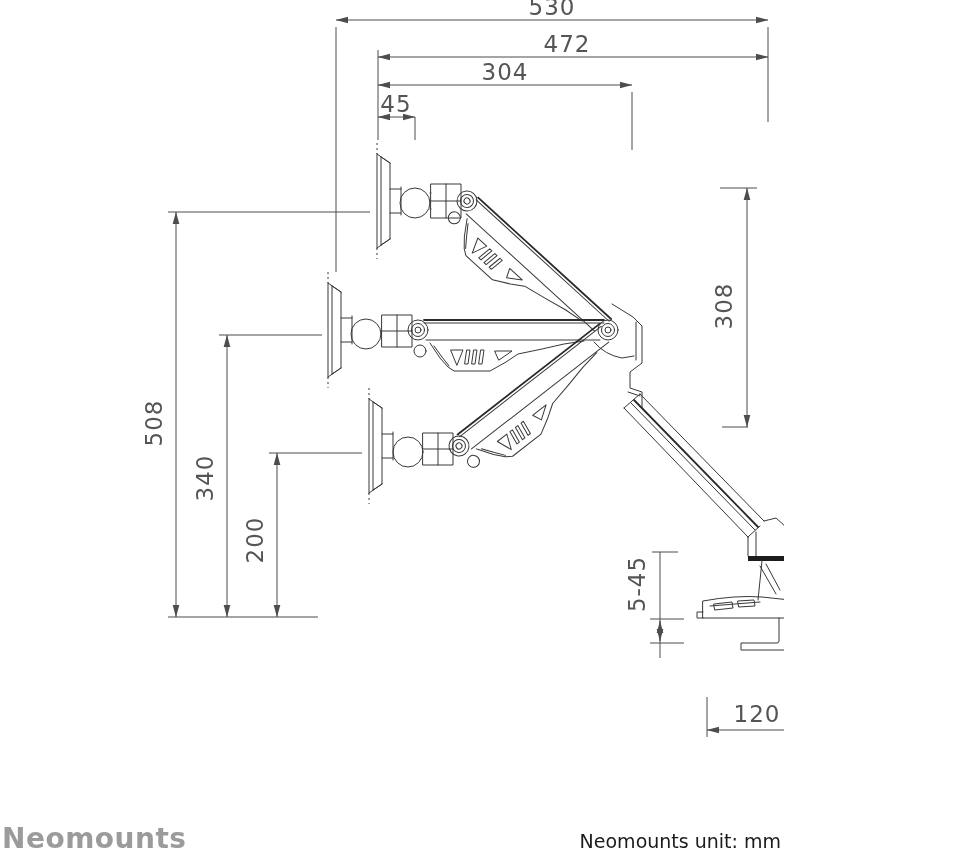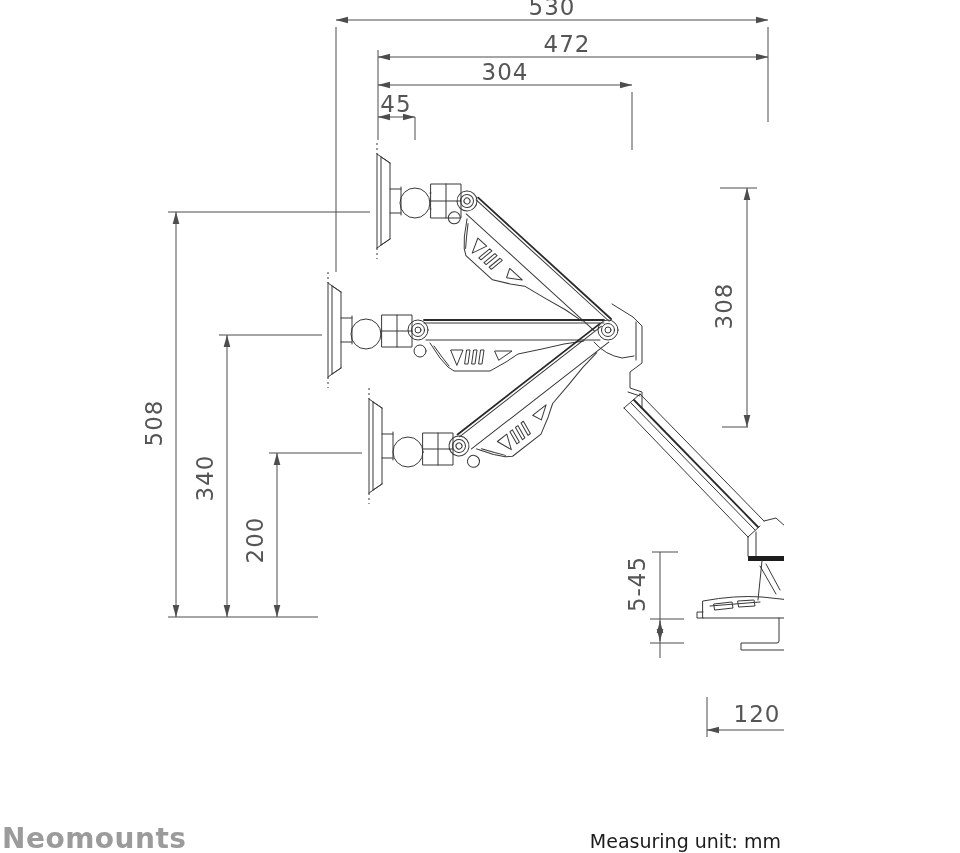--- a/index.html
+++ b/index.html
@@ -242,14 +242,14 @@
       <path class="outline" d="M710,606 L760,602"></path>
       <path class="outline" d="M714,604 L732,602 L733,608 L715,610 Z"></path>
       <path class="outline" d="M738,601 L754,600 L755,606 L739,607 Z"></path>
       <path class="outline" d="M703,612 L697,612 L697,618 L703,618"></path>
 
       <path class="outline" d="M793,618 L793,642 Q793,650 784,650 L741,650 L741,643 L777,643 Q779,643 779,641 L779,618"></path>
     </g>
   </svg>
 
   <div class="brand">Neomounts</div>
-  <div class="unit">Measuring unit: mm</div>
+  <div class="unit">Neomounts unit: mm</div>
 </div>
 
 </body></html>

